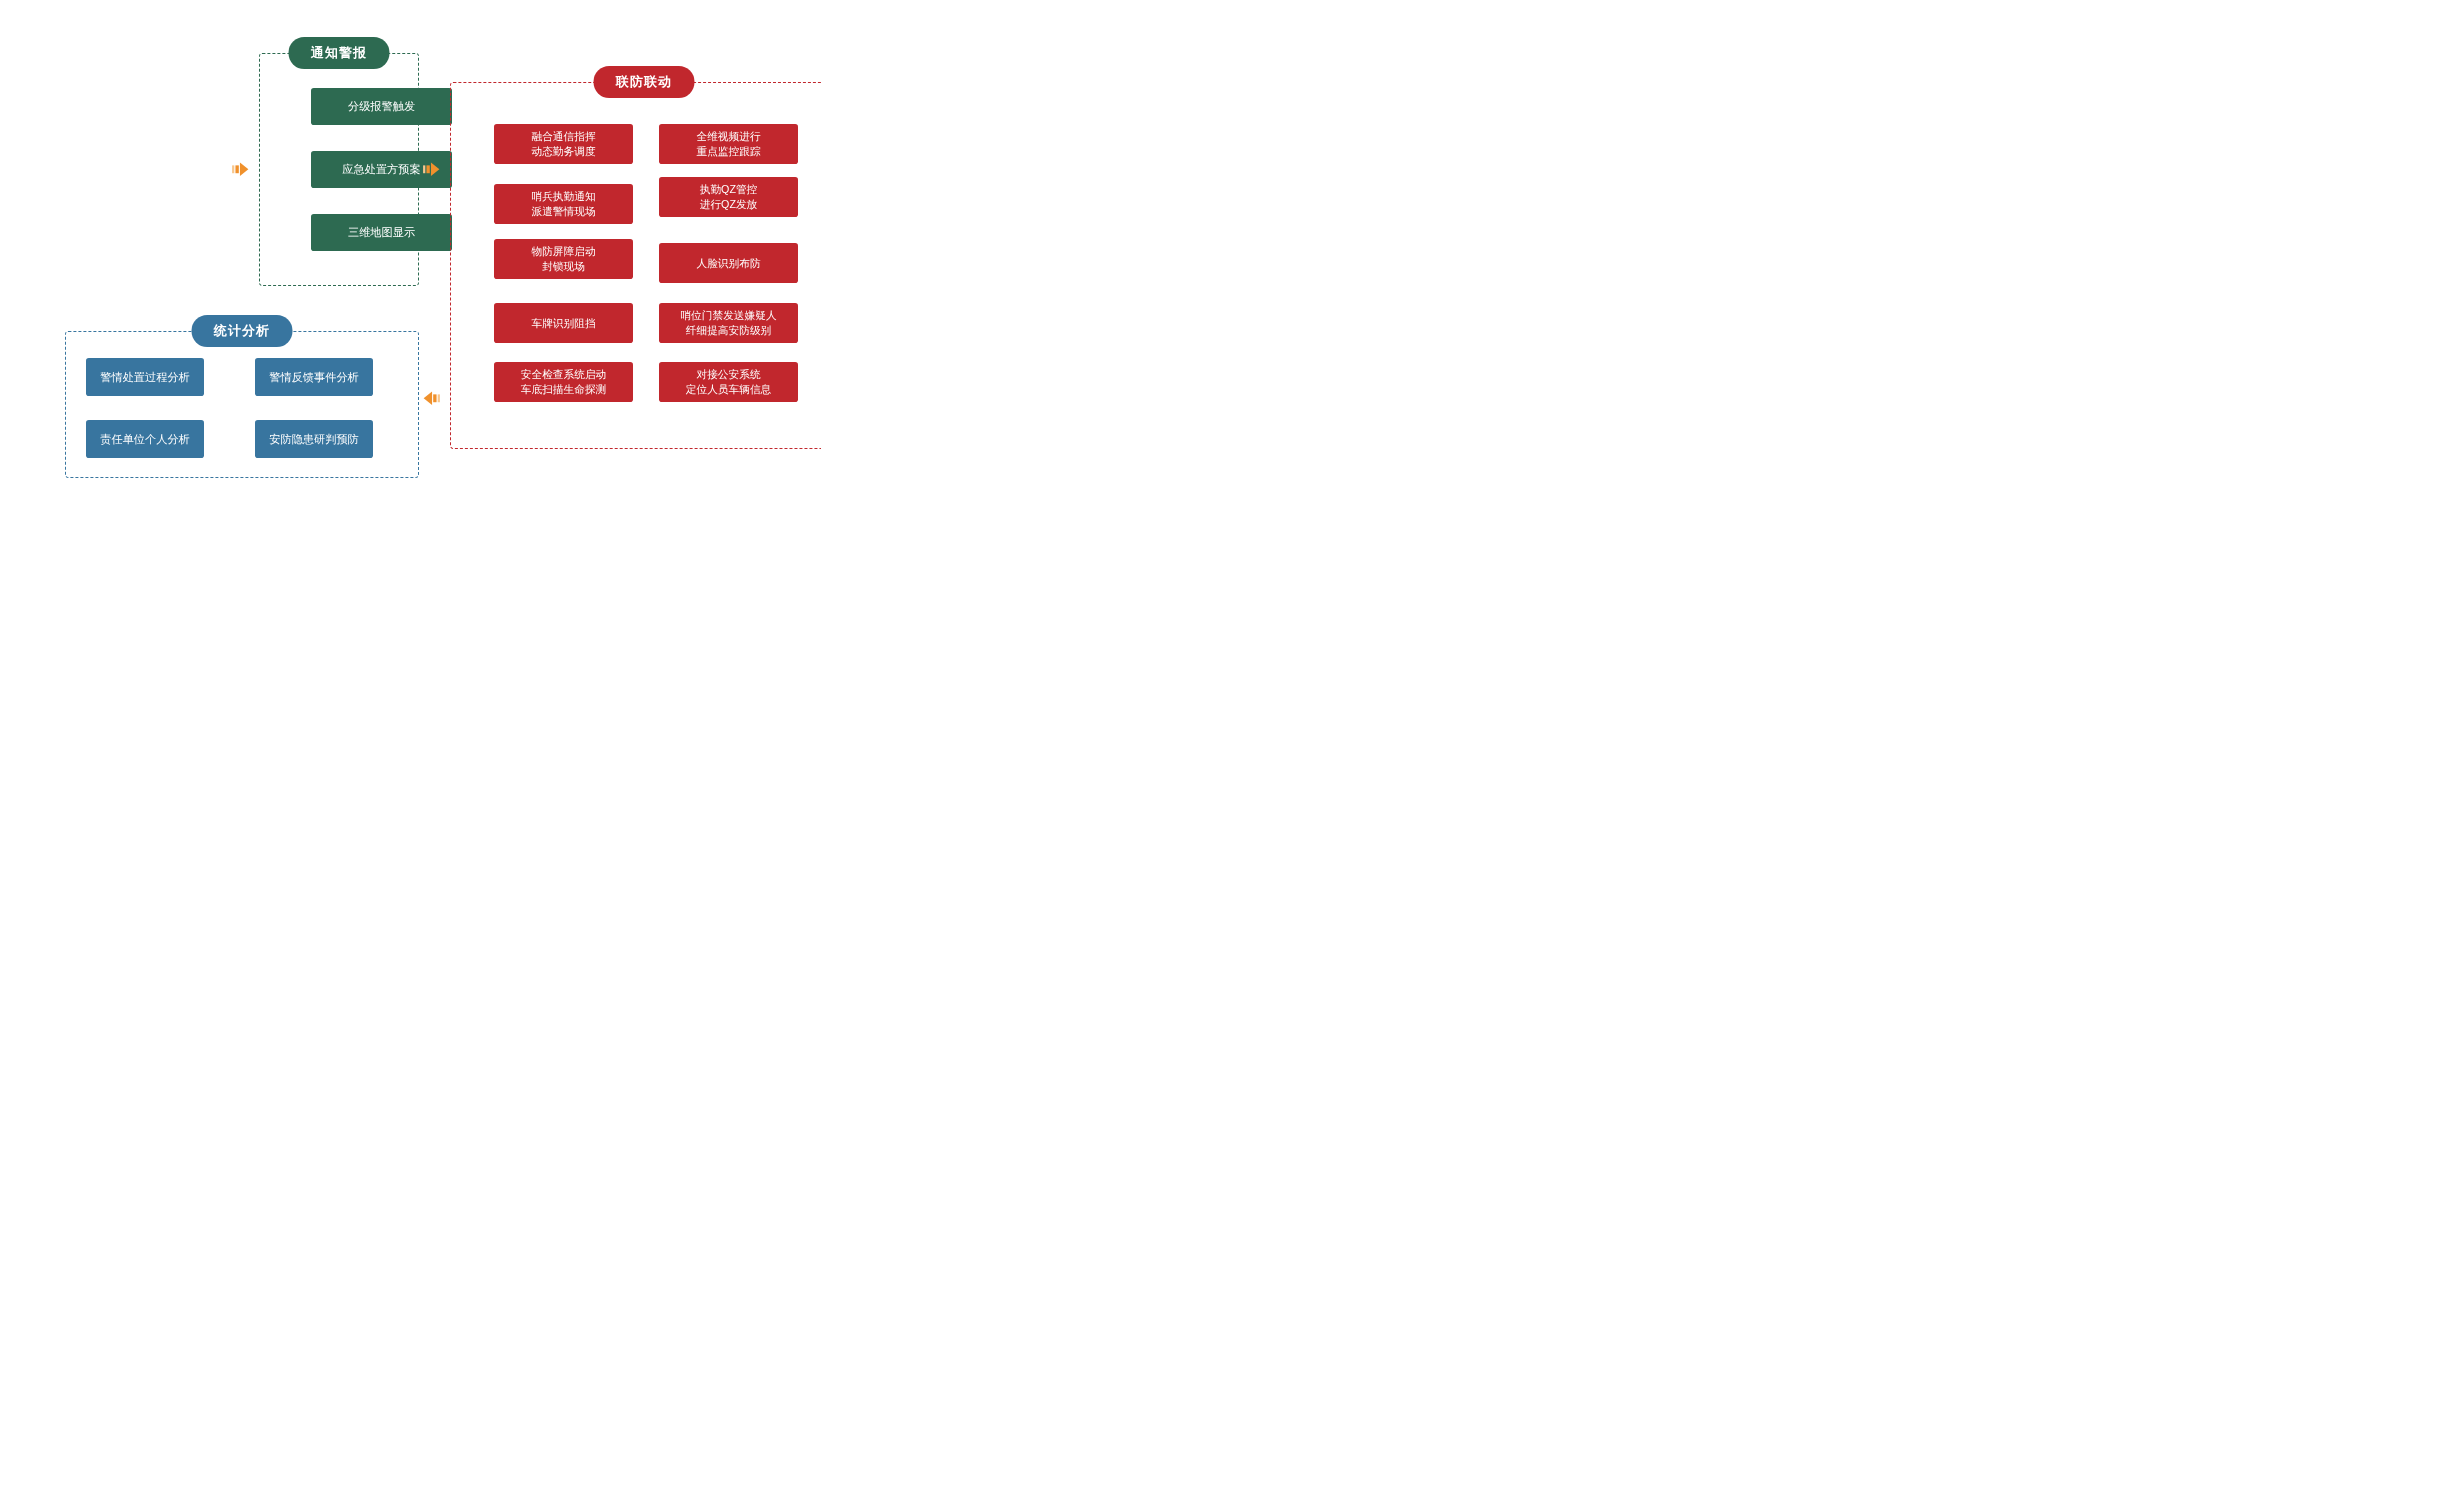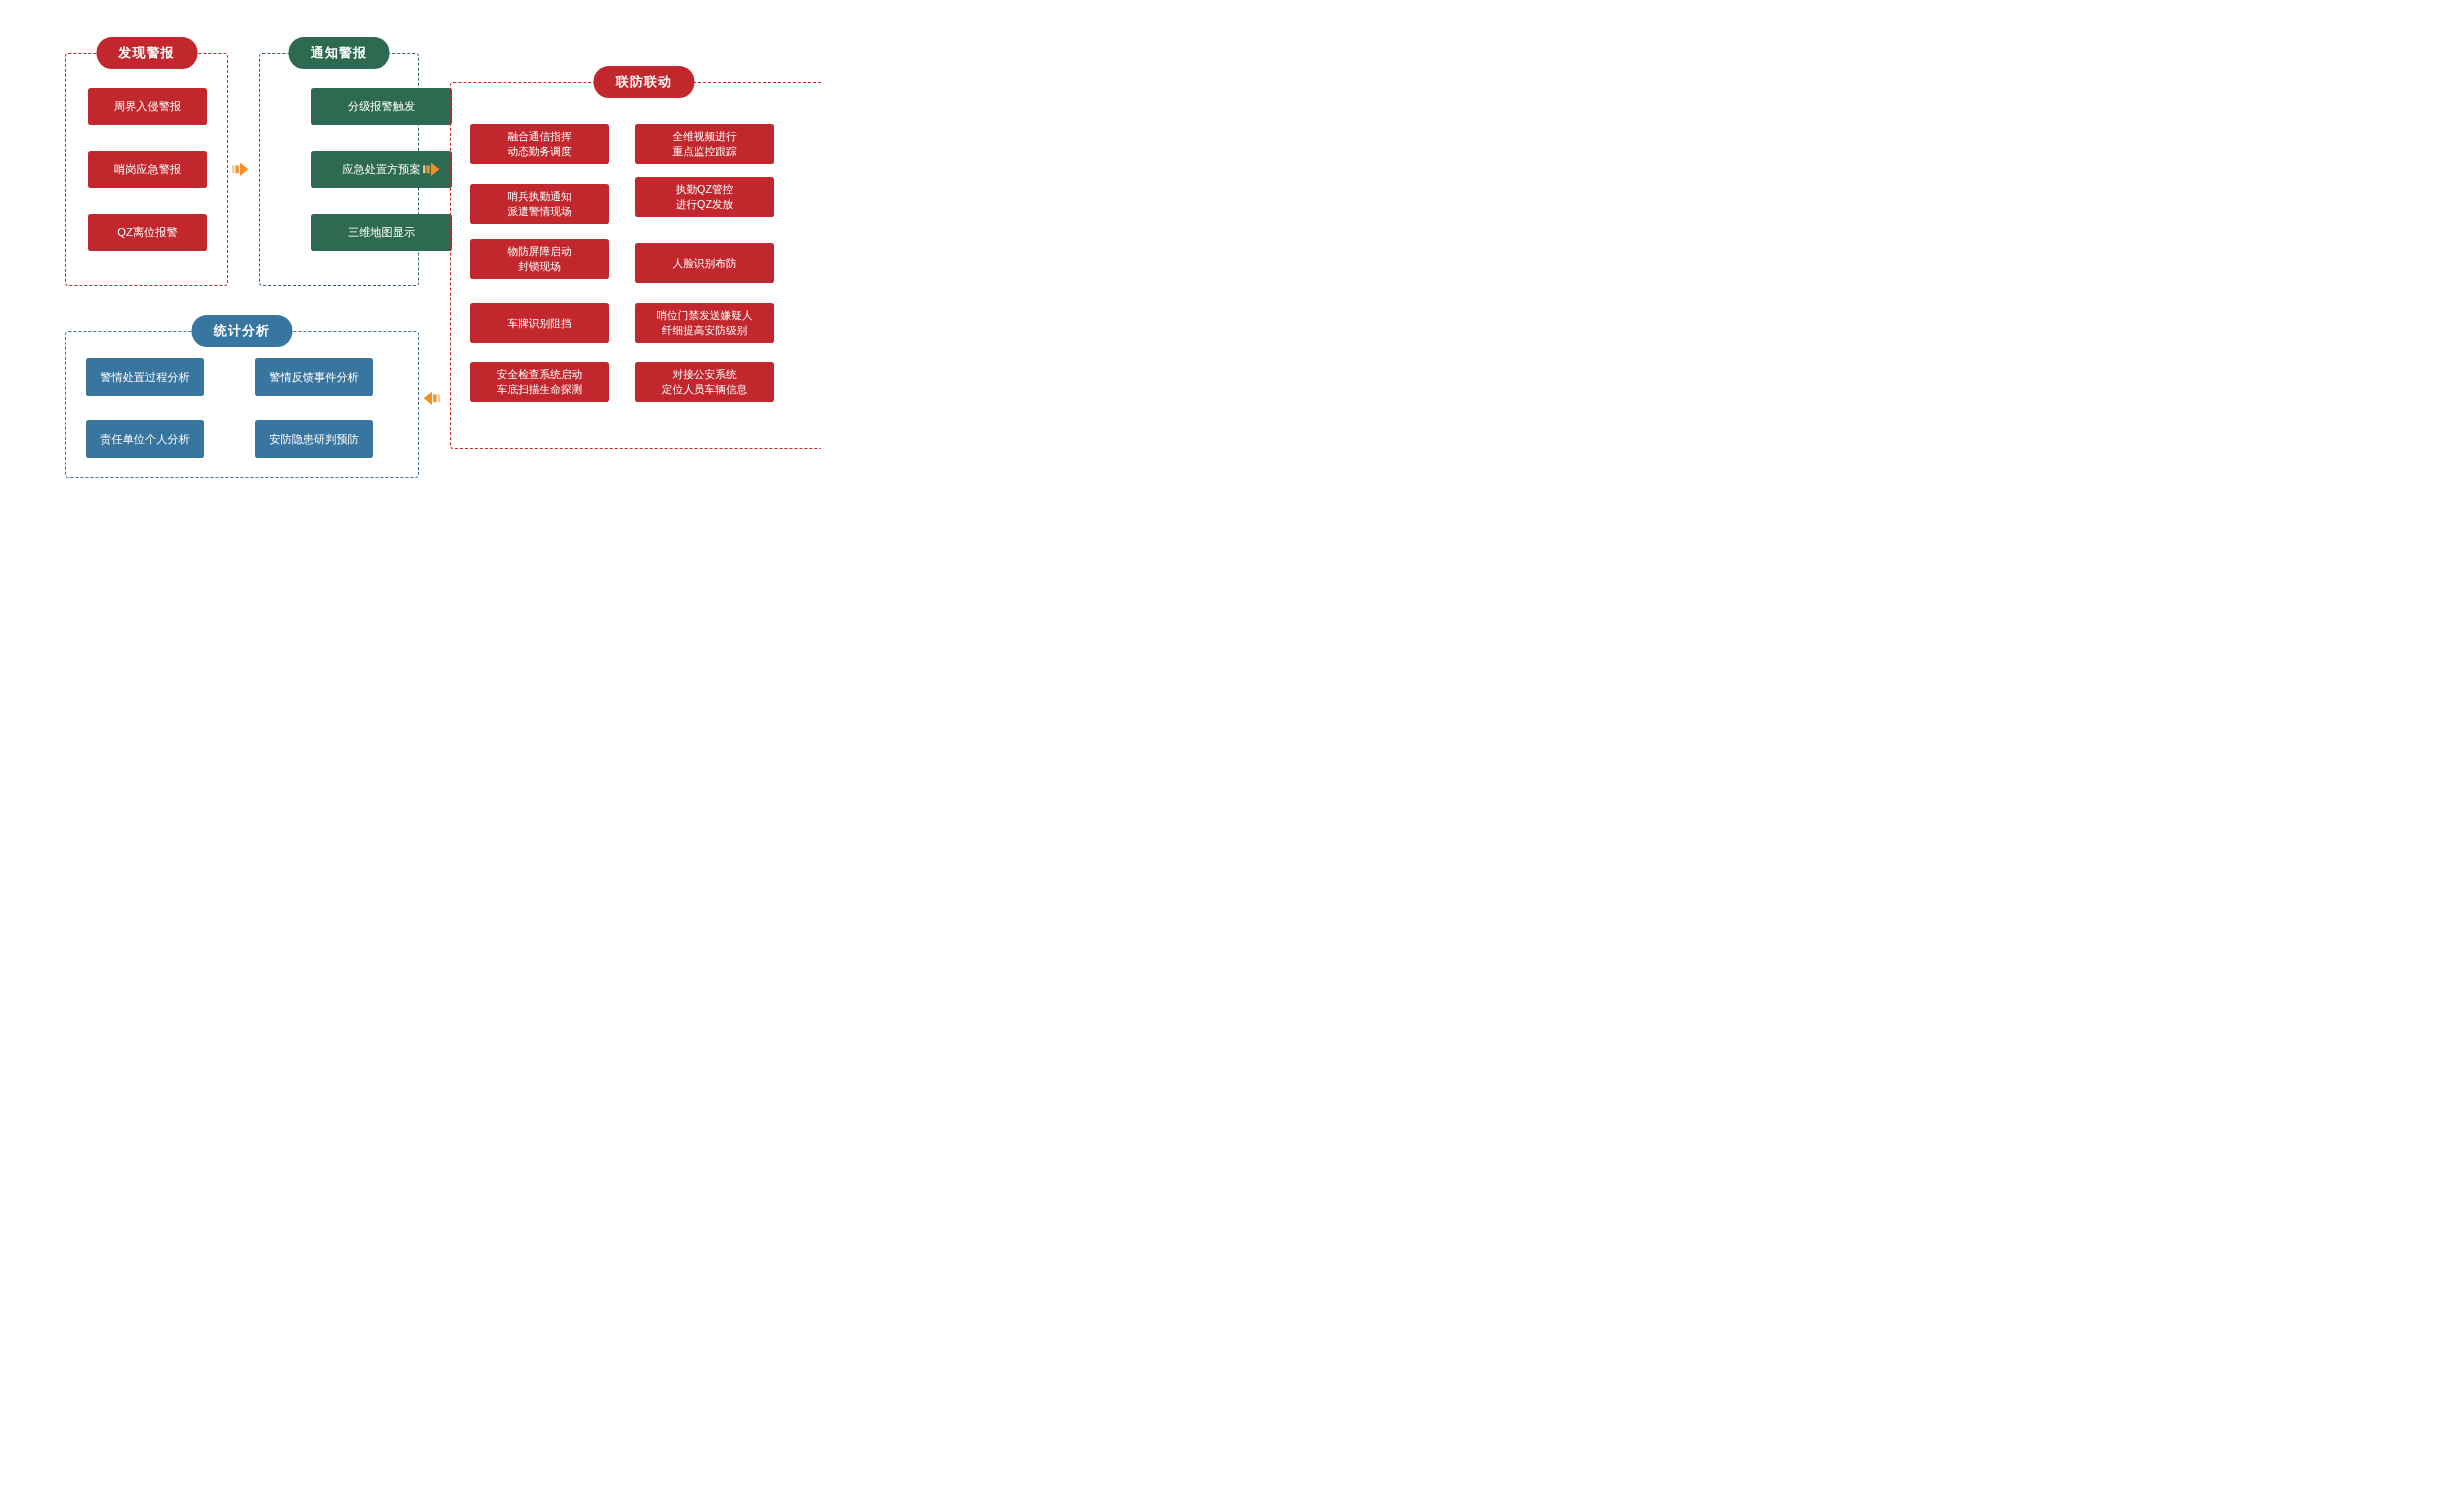--- a/index.html
+++ b/index.html
@@ -54,44 +54,36 @@
     border-radius:2.8px;
     white-space:pre-line;
   }
   .red-bg{background:var(--red);}
   .green-bg{background:var(--green);}
   .blue-bg{background:var(--blue);}
   
   .box.v-item{width:119px;height:37px;font-size:11.2px;}
   .g-notify .box.v-item{width:141px;margin-left:32px;}
   
-  .g-joint .box{width:139px;height:40px;font-size:10.7px;line-height:14.6px;}
+  .g-joint .box{width:139px;height:40px;font-size:10.7px;line-height:14.6px;margin-left:24px;}
   
   .g-stats .box{width:118px;height:38px;font-size:11.2px;}
   .arrow{
     position:absolute;
     width:17px;
     height:14.6px;
   }
   .arrow svg{display:block;width:100%;height:100%;}
   .arrow.left svg{transform:scaleX(-1);}
 </style>
 </head>
 <body>
 
 <div class="canvas">
 
-  <section class="group red-border g-discover" style="left:65px;top:53px;width:163px;height:233px;">
-    <div class="pill red-bg">
-      <span>发现警报</span>
-    </div>
-    <div class="box red-bg v-item" style="left:22px;top:34px;">周界入侵警报</div>
-    <div class="box red-bg v-item" style="left:22px;top:97px;">哨岗应急警报</div>
-    <div class="box red-bg v-item" style="left:22px;top:160px;">QZ离位报警</div>
-  </section>
 
   <section class="group green-border g-notify" style="left:259px;top:53px;width:160px;height:233px;">
     <div class="pill green-bg">
       <span>通知警报</span>
     </div>
     <div class="box green-bg v-item" style="left:19px;top:34px;">分级报警触发</div>
     <div class="box green-bg v-item" style="left:19px;top:97px;">应急处置方预案</div>
     <div class="box green-bg v-item" style="left:19px;top:160px;">三维地图显示</div>
   </section>
 

